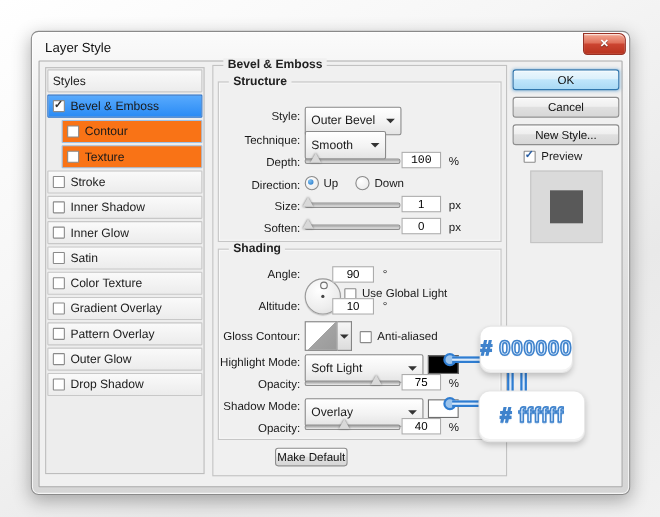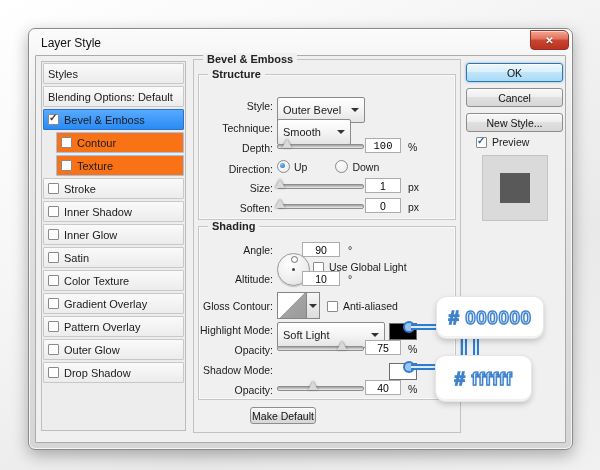--- a/index.html
+++ b/index.html
@@ -139,23 +139,20 @@
     <div class="close-btn">
       <span>✕</span>
     </div>
   </div>
   <div class="client"></div>
 
   <div class="sidebar">
     <div class="srow">
         <span>Styles</span>
       </div>
-    <div class="srow">
-        <span>Blending Options: Default</span>
-      </div>
     <div class="srow selected">
         <span class="cb">
           <span class="cbmark">✓</span>
         </span>
         <span>Bevel &amp; Emboss</span>
       </div>
     <div class="srow sub">
         <span class="cb"></span>
         <span>Contour</span>
       </div>
@@ -218,21 +215,21 @@
       </div>
       <span class="lbl" style="top:67px">Depth:</span>
       <div class="track" style="left:78px;top:69px">
         <div class="thumb" style="left: calc(10% - 5px);"></div>
       </div>
       <input class="nf" style="left: 166px; top: 63px; font-family: Liberation Mono, monospace;" value="100">
       <span class="unit" style="left:209px;top:66px">%</span>
       <span class="lbl" style="top:88px">Direction:</span>
       <div class="radio-row" style="left:78px;top:85px">
         <span class="radio on"></span>
-        <span style="margin-right:28px">Up</span>
+        <span style="margin-right:16px">Up</span>
         <span class="radio"></span>
         <span>Down</span>
       </div>
       <span class="lbl" style="top:107px">Size:</span>
       <div class="track" style="left:78px;top:109px">
         <div class="thumb" style="left: calc(2% - 5px);"></div>
       </div>
       <input class="nf" style="left: 166px; top: 103px;" value="1">
       <span class="unit" style="left:209px;top:106px">px</span>
       <span class="lbl" style="top:127px">Soften:</span>
@@ -274,20 +271,24 @@
         <span class="dd-arrow"></span>
       </div>
       <div class="swatch" style="left: 190px; top: 96px; background: rgb(0, 0, 0);"></div>
       <span class="lbl" style="top:117px">Opacity:</span>
       <div class="track" style="left:78px;top:119px">
         <div class="thumb" style="left: calc(75% - 5px);"></div>
       </div>
       <input class="nf" style="left: 166px; top: 113px;" value="75">
       <span class="unit" style="left:209px;top:116px">%</span>
       <span class="lbl" style="top:137px">Shadow Mode:</span>
+      <div class="dd" style="left:78px;top:135px;width:108px">
+        <span>Overlay</span>
+        <span class="dd-arrow"></span>
+      </div>
       <div class="swatch" style="left: 190px; top: 136px; background: rgb(255, 255, 255);"></div>
       <span class="lbl" style="top:157px">Opacity:</span>
       <div class="track" style="left:78px;top:159px">
         <div class="thumb" style="left: calc(41% - 5px);"></div>
       </div>
       <input class="nf" style="left: 166px; top: 153px;" value="40">
       <span class="unit" style="left:209px;top:156px">%</span>
     </div>
 
     <div class="btn" style="left:56px;top:347px;width:66px;height:17px">Make Default</div>
@@ -306,18 +307,18 @@
     <div class="preview-inner"></div>
   </div>
 </div>
 
 <div class="cdot" style="left:403px;top:321px"></div>
 <div class="hconn" style="left:411px;top:324px;width:27px"></div>
 <div class="cdot" style="left:403px;top:361px"></div>
 <div class="hconn" style="left:411px;top:364px;width:26px"></div>
 <div class="vconn" style="left:461px;top:338px;height:18px"></div>
 <div class="vconn" style="left:473px;top:338px;height:18px"></div>
-<div class="callout" style="left:437px;top:297px;width:106px;height:41px">
+<div class="callout" style="left:437px;top:297px;width:83px;height:41px">
   <span class="callout-text"># 000000</span>
 </div>
 <div class="callout" style="left:436px;top:356px;width:95px;height:45px">
   <span class="callout-text"># ffffff</span>
 </div>
 
 </body></html>

